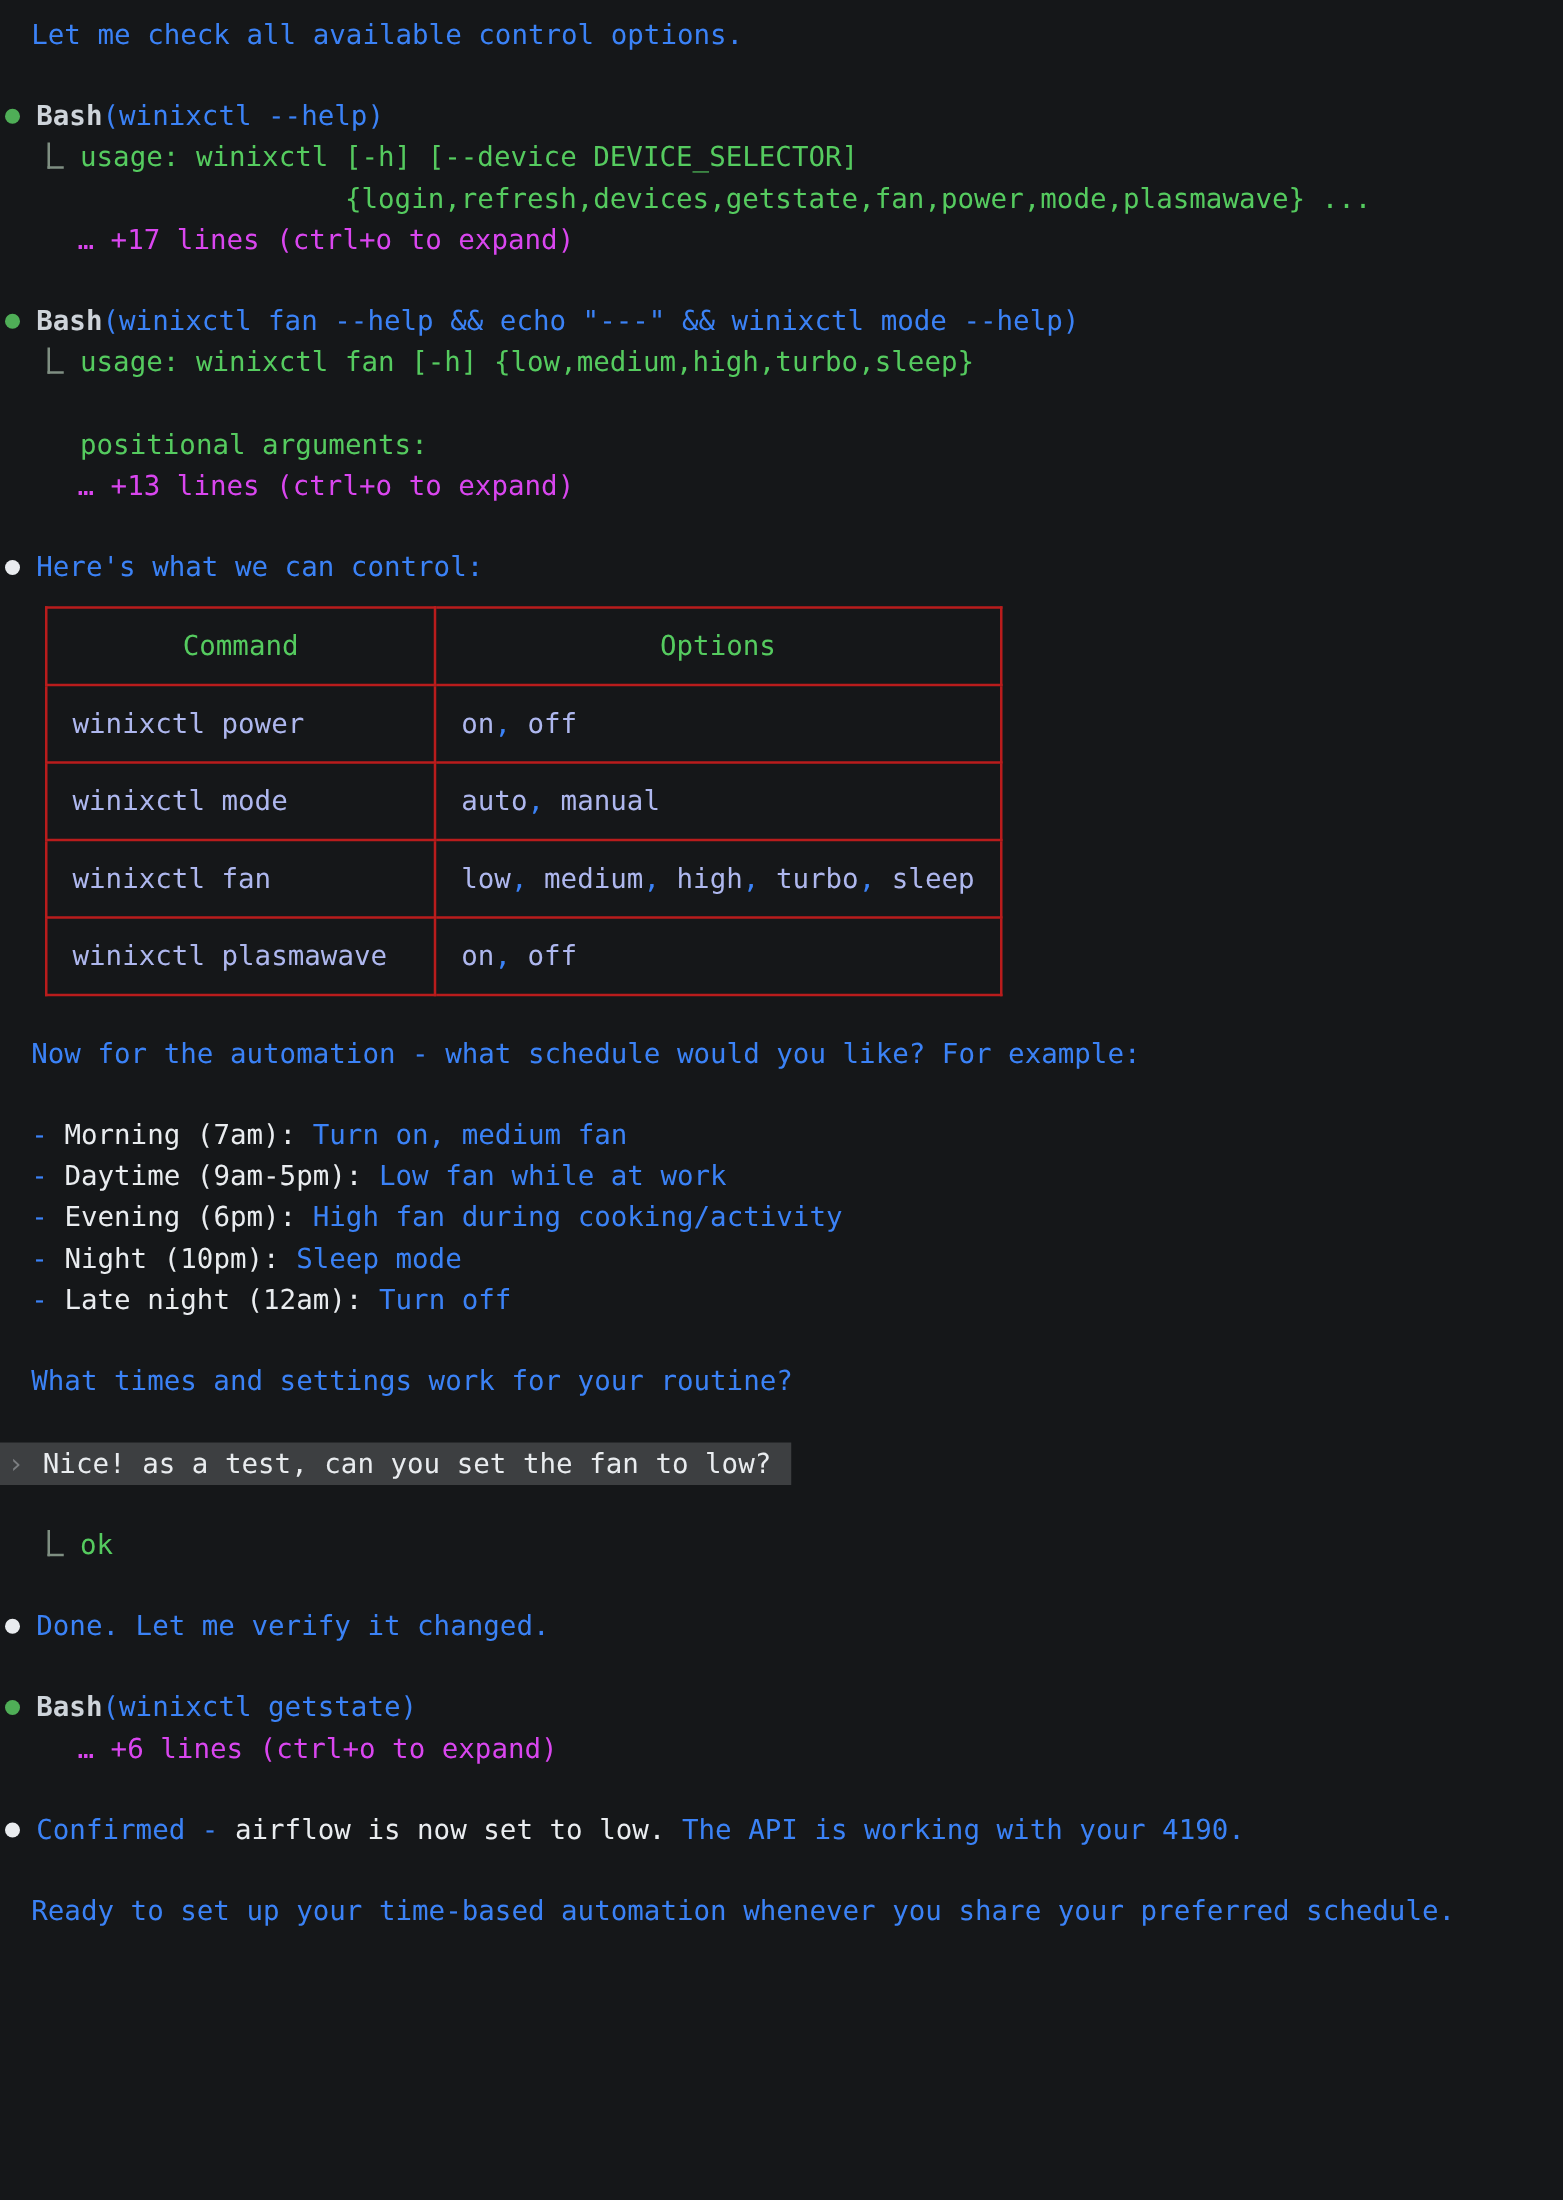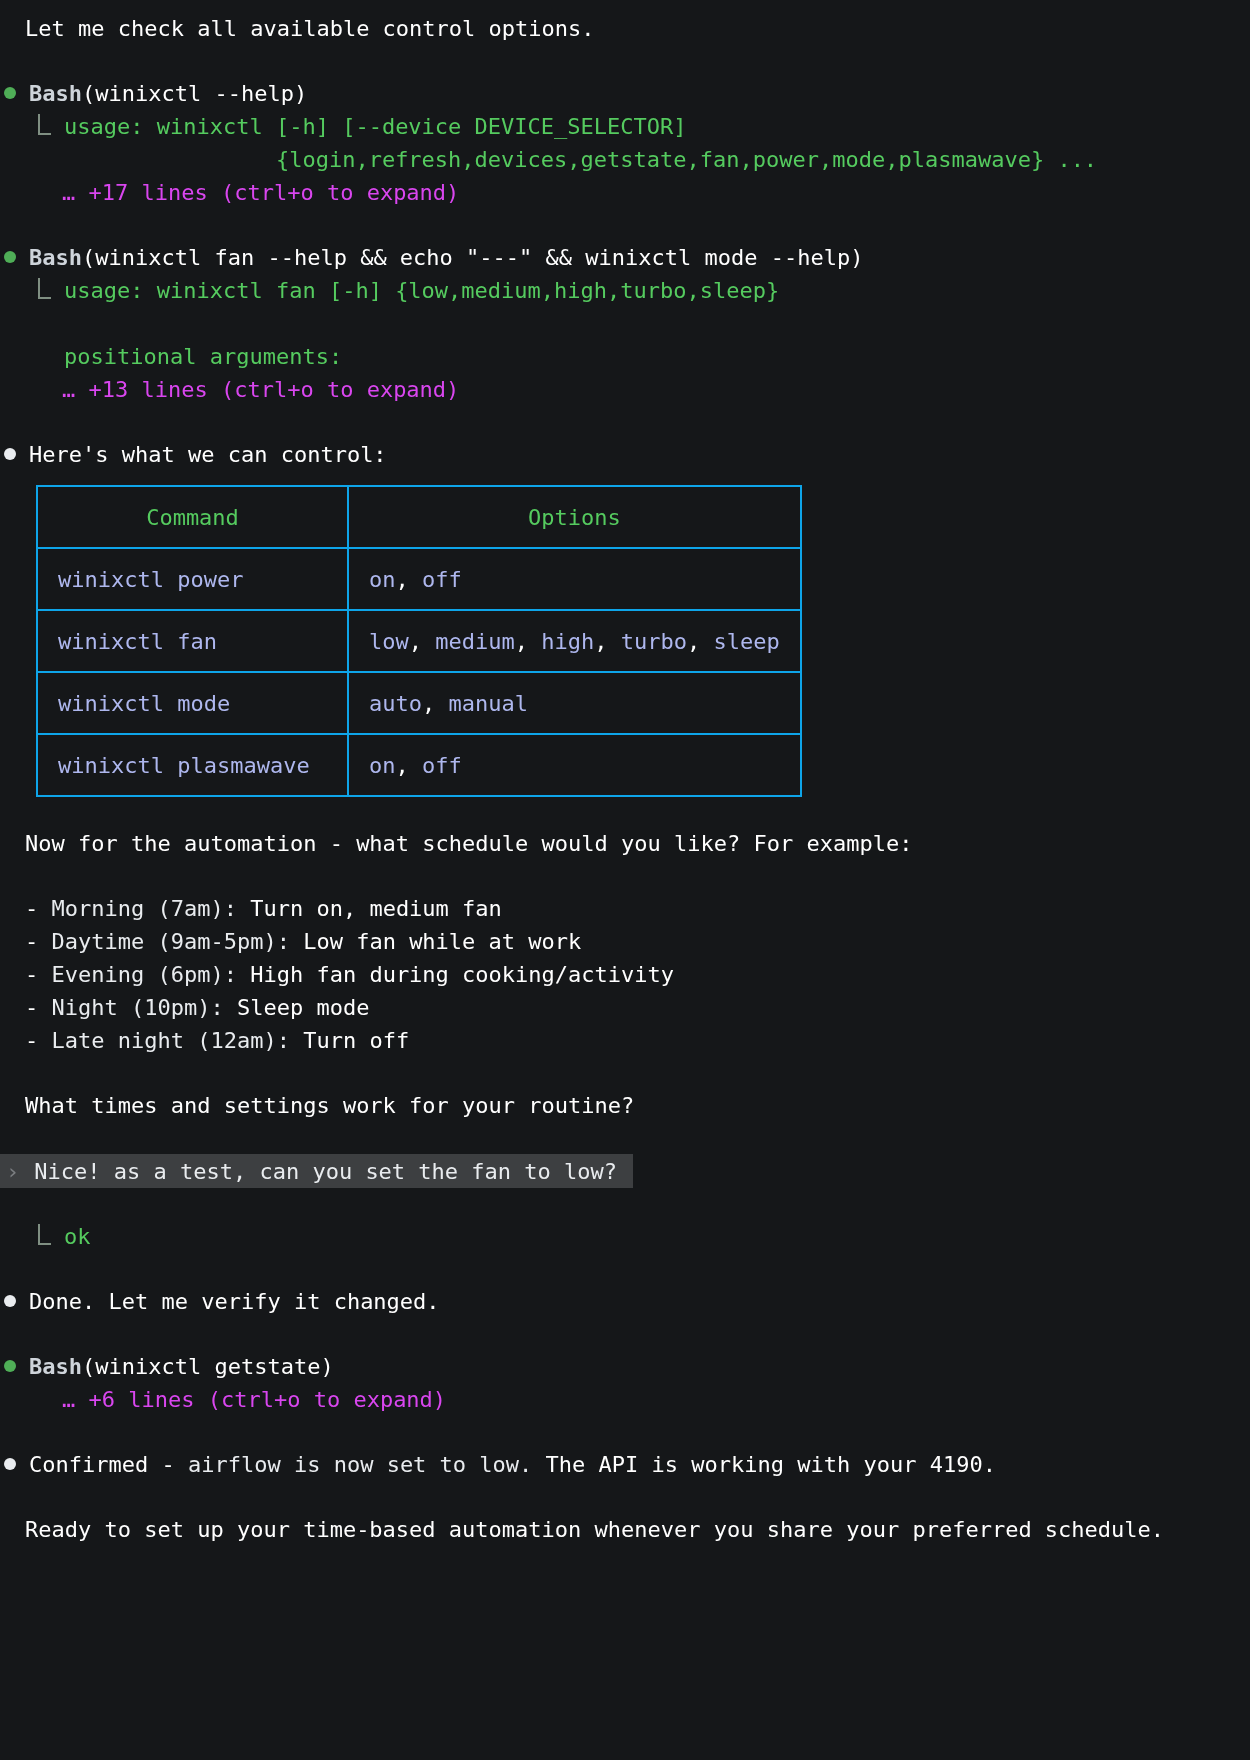--- a/index.html
+++ b/index.html
@@ -2,37 +2,37 @@
 <html><head>
 <meta charset="utf-8">
 <style>
   html,body{margin:0;padding:0;background:#151719;}
   body{
     width:1250px;height:1760px;overflow:hidden;box-sizing:border-box;
     padding-top:12px;
     font-family:"DejaVu Sans Mono","Liberation Mono",monospace;
     font-size:22px;line-height:33px;color:#55cb5f;
   }
-  .g{color:#ffffff;}
+  .g{color:#3b82f6;}
   .w{color:#e9ecef;}
   .b{font-weight:normal;}
   .bash{color:#ced4da;font-weight:bold;}
   .lav{color:#aeb7ee;}
   .p{padding-left:25px;white-space:pre-wrap;}
   .msg{margin-top:32px;}
   .row{display:flex;align-items:flex-start;}
   .bullet{flex:none;width:12px;height:12px;border-radius:50%;margin:10px 13px 0 4px;}
   .bullet.green{background:#4fae57;}
   .bullet.white{background:#e9ecef;}
   .res{display:flex;align-items:flex-start;padding-left:38px;}
   .elbow{flex:none;width:11px;height:19px;border-left:2.5px solid #7f8f82;border-bottom:2.5px solid #7f8f82;margin:4px 13px 0 0;}
   .out{margin:0;font:inherit;white-space:pre;color:#55cb5f;}
   .hint{padding-left:62px;color:#d946ef;white-space:pre;}
   table.ctl{border-collapse:collapse;margin:14px 0 30px 36px;}
-  table.ctl th,table.ctl td{border:2px solid #0ea5e9;height:62px;box-sizing:border-box;white-space:pre;}
+  table.ctl th,table.ctl td{border:2px solid #b91c1c;height:62px;box-sizing:border-box;white-space:pre;}
   table.ctl th{font-weight:normal;color:#55cb5f;text-align:center;padding:0 20px;}
   table.ctl td{padding:0 20px;text-align:left;}
   .col-cmd{width:311px;}
   .col-opt{width:378px;}
   .list{padding-left:25px;}
   .list-item{white-space:pre-wrap;}
   .user-row{display:inline-flex;align-items:center;background:#3d3f41;height:34px;padding:0 16px 0 6px;margin-top:32px;max-width:1250px;}
   .chev{color:#7b7e81;margin-right:15px;}
   .user-text{color:#e9ecef;white-space:pre;}
 </style>
@@ -78,26 +78,26 @@
     <tbody>
         <tr>
       <th class="col-cmd">Command</th>
       <th class="col-opt">Options</th>
     </tr>
     <tr>
       <td class="lav">winixctl power</td>
       <td><span class="lav">on</span><span class="g">, </span><span class="lav">off</span></td>
     </tr>
     <tr>
+      <td class="lav">winixctl mode</td>
+      <td><span class="lav">auto</span><span class="g">, </span><span class="lav">manual</span></td>
+    </tr>
+    <tr>
       <td class="lav">winixctl fan</td>
       <td><span class="lav">low</span><span class="g">, </span><span class="lav">medium</span><span class="g">, </span><span class="lav">high</span><span class="g">, </span><span class="lav">turbo</span><span class="g">, </span><span class="lav">sleep</span></td>
-    </tr>
-    <tr>
-      <td class="lav">winixctl mode</td>
-      <td><span class="lav">auto</span><span class="g">, </span><span class="lav">manual</span></td>
     </tr>
     <tr>
       <td class="lav">winixctl plasmawave</td>
       <td><span class="lav">on</span><span class="g">, </span><span class="lav">off</span></td>
     </tr>
   </tbody>
     </table>
 
   <div class="p g">Now for the automation - what schedule would you like? For example:</div>
 

